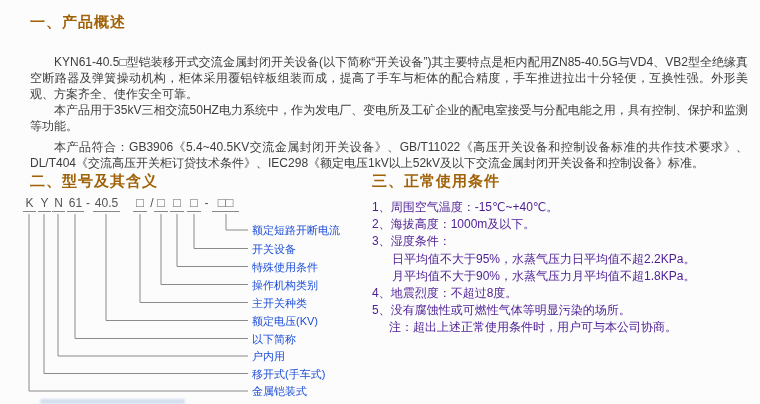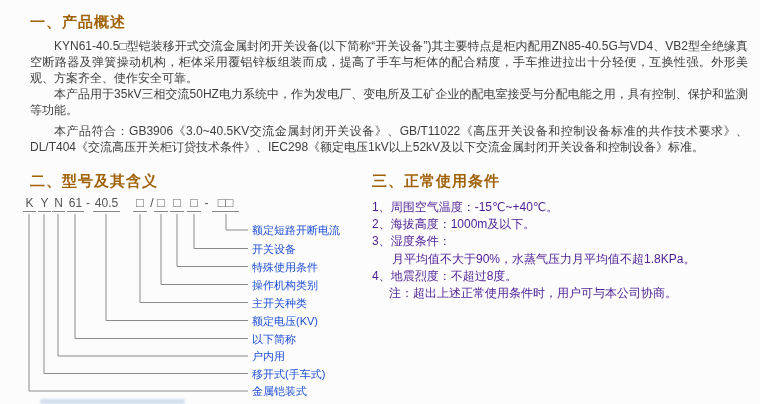--- a/index.html
+++ b/index.html
@@ -15,21 +15,21 @@
 
   .sec-title {
     font-size:15px;
     font-weight:bold;
     color:#a16207;
     letter-spacing:1px;
   }
 
   
   .sec1 { position:absolute; left:30px; top:13px; width:718px; }
-  .sec1 .body { margin-top:6px; font-size:12px; line-height:16px; text-align:justify; color:#3d3d3d; }
+  .sec1 .body { margin-top:22px; font-size:12px; line-height:16px; text-align:justify; color:#3d3d3d; }
   .sec1 .body p { text-indent:2em; }
   .sec1 .body p.std { margin-top:5px; }
 
   
   .sec2 { position:absolute; left:30px; top:172px; width:340px; }
   .model-row { position:absolute; left:-30px; top:24px; height:18px; width:380px; }
   .mseg {
     position:absolute; top:0; height:16px;
     font-size:12px; color:#555; text-align:center; line-height:14px;
   }
@@ -58,21 +58,21 @@
 </head>
 <body>
 
 <div class="page">
 
   <div class="sec1">
     <div class="sec-title">一、产品概述</div>
     <div class="body">
       <p>KYN61-40.5□型铠装移开式交流金属封闭开关设备(以下简称“开关设备”)其主要特点是柜内配用ZN85-40.5G与VD4、VB2型全绝缘真空断路器及弹簧操动机构，柜体采用覆铝锌板组装而成，提高了手车与柜体的配合精度，手车推进拉出十分轻便，互换性强。外形美观、方案齐全、使作安全可靠。</p>
       <p>本产品用于35kV三相交流50HZ电力系统中，作为发电厂、变电所及工矿企业的配电室接受与分配电能之用，具有控制、保护和监测等功能。</p>
-      <p class="std">本产品符合：GB3906《3.0~40.5KV交流金属封闭开关设备》、GB/T11022《高压开关设备和控制设备标准的共作技术要求》、DL/T404《交流高压开关柜订贷技术条件》、IEC298《额定电压1kV以上52kV及以下交流金属封闭开关设备和控制设备》标准。</p>
+      <p class="std">本产品符合：GB3906《5.4~40.5KV交流金属封闭开关设备》、GB/T11022《高压开关设备和控制设备标准的共作技术要求》、DL/T404《交流高压开关柜订贷技术条件》、IEC298《额定电压1kV以上52kV及以下交流金属封闭开关设备和控制设备》标准。</p>
     </div>
   </div>
 
   <div class="sec2">
     <div class="sec-title">二、型号及其含义</div>
   </div>
 
   <div class="model-row" style="left:0;top:196px;position:absolute;">
     <span class="mseg u" style="left:23px;width:13px">K</span>
     <span class="mseg u" style="left:38px;width:13px">Y</span>
@@ -114,21 +114,23 @@
   <span class="model-label" style="left:252px;top:349px">户内用</span>
   <span class="model-label" style="left:252px;top:367px">移开式(手车式)</span>
   <span class="model-label" style="left:252px;top:384px">金属铠装式</span>
 
   <div class="sec3">
     <div class="sec-title">三、正常使用条件</div>
     <div class="cond-list">
       <div class="cond">1、周围空气温度：-15℃~+40℃。</div>
       <div class="cond">2、海拔高度：1000m及以下。</div>
       <div class="cond">3、湿度条件：</div>
+      <div class="cond ind">日平均值不大于95%，水蒸气压力日平均值不超2.2KPa。</div>
       <div class="cond ind">月平均值不大于90%，水蒸气压力月平均值不超1.8KPa。</div>
       <div class="cond">4、地震烈度：不超过8度。</div>
+      <div class="cond">5、没有腐蚀性或可燃性气体等明显污染的场所。</div>
       <div class="cond note">注：超出上述正常使用条件时，用户可与本公司协商。</div>
     </div>
   </div>
 
   <div class="cutoff"></div>
 
 </div>
 
 </body></html>

